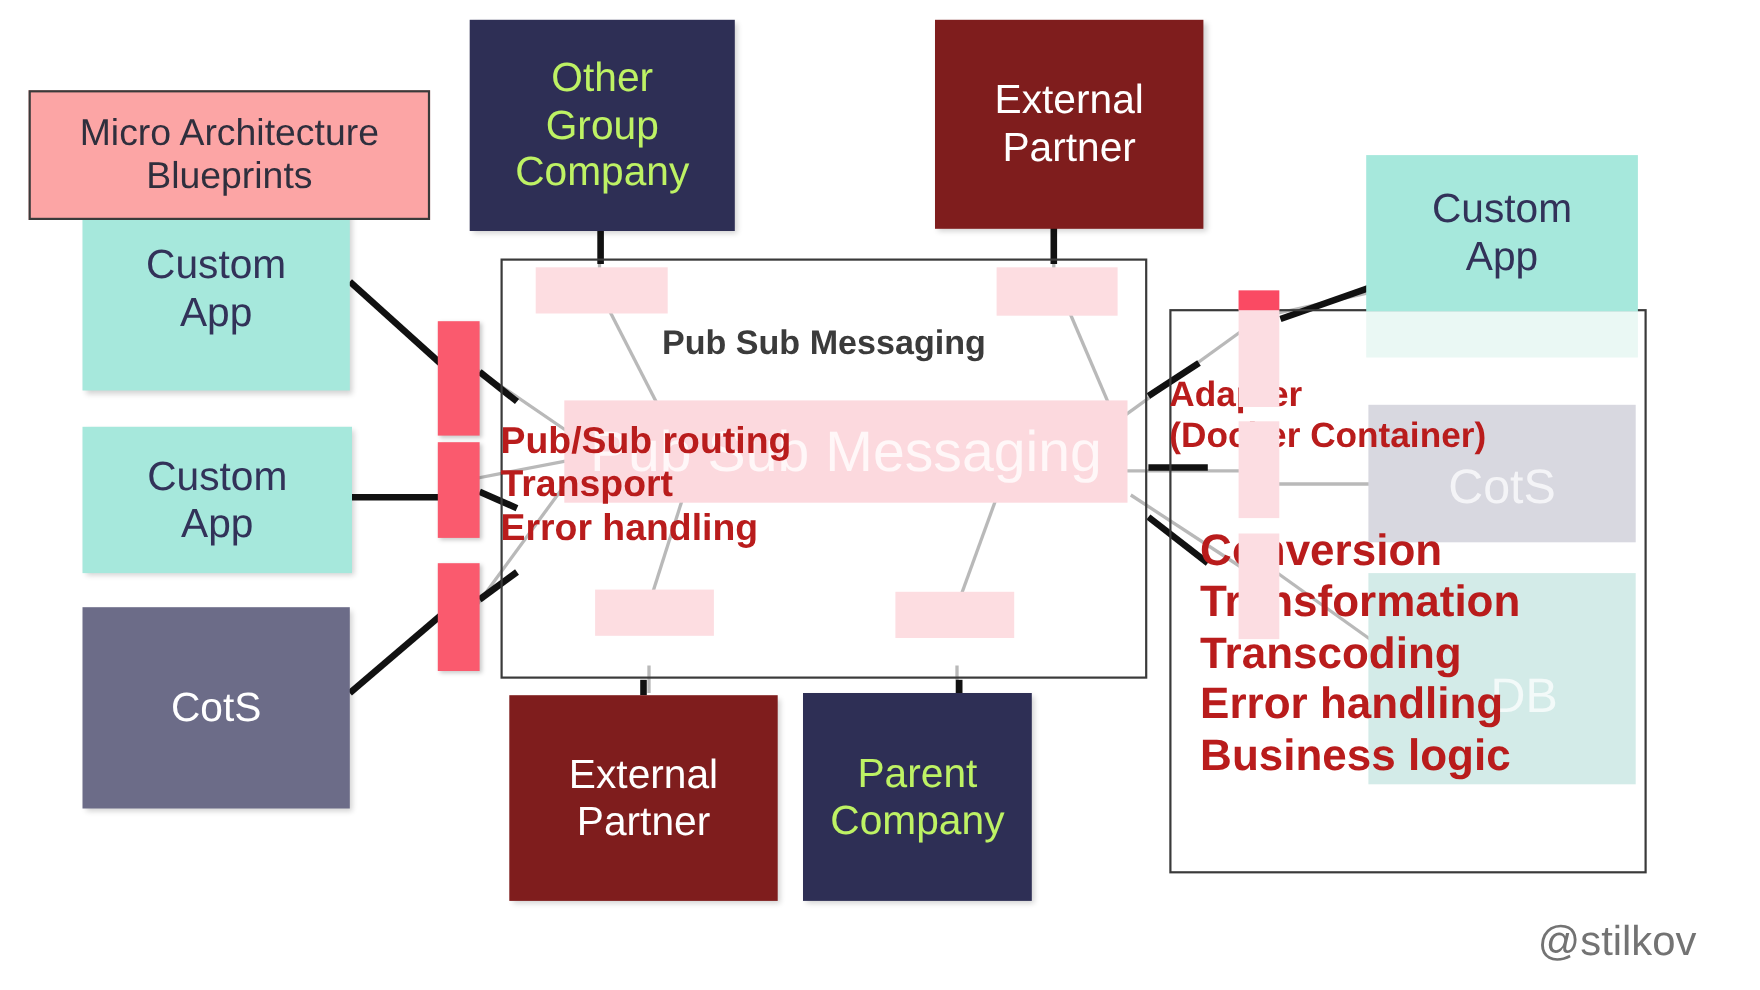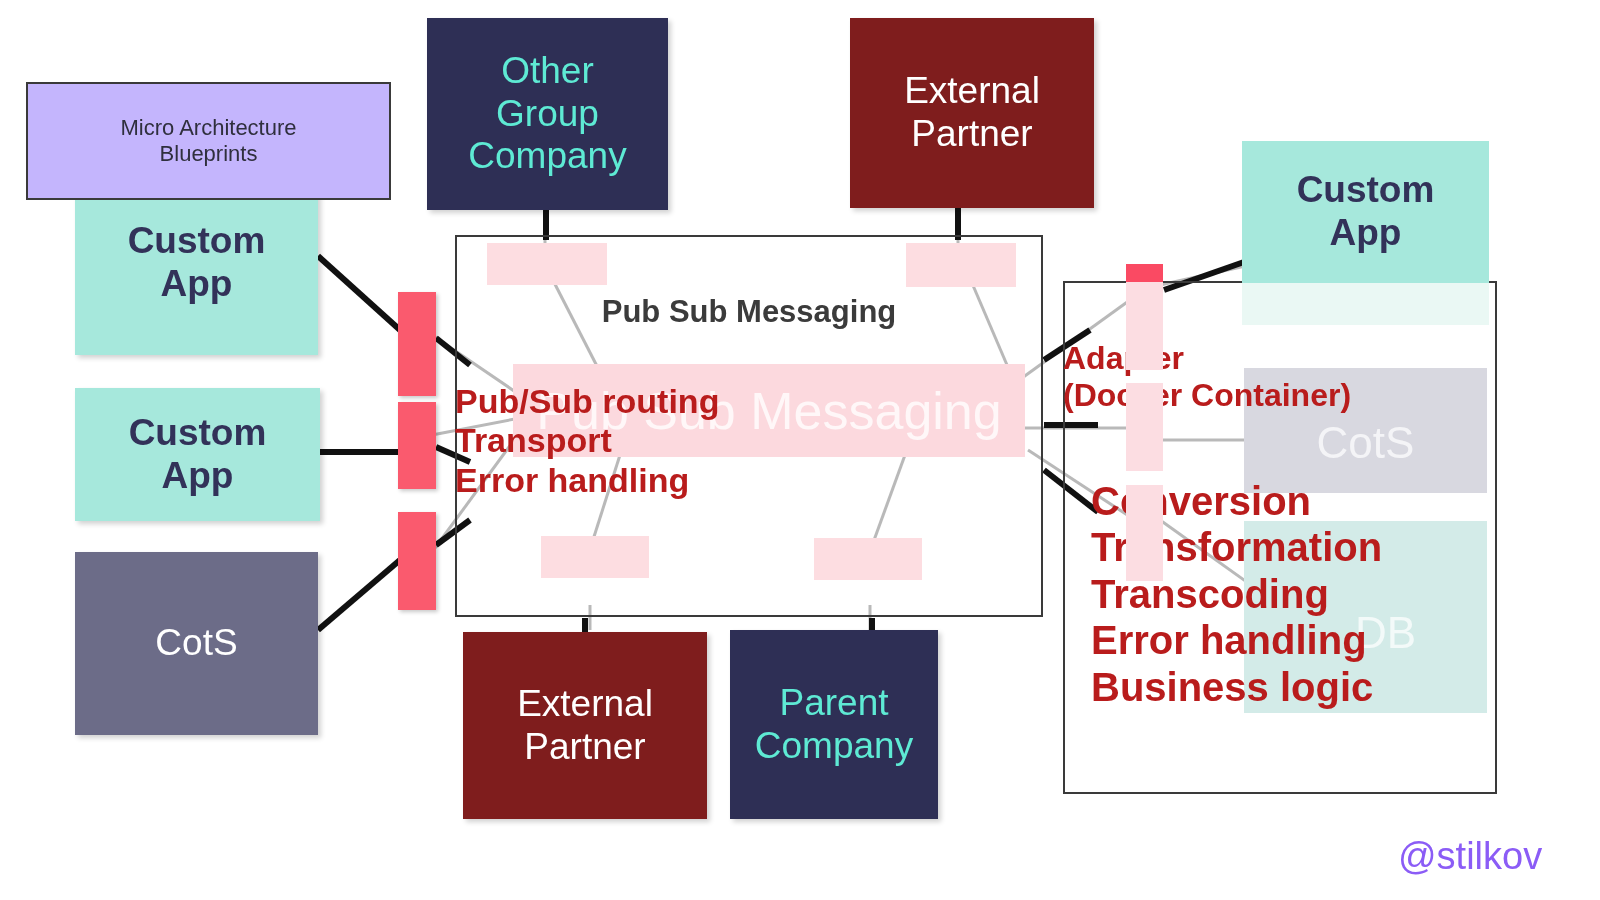--- a/index.html
+++ b/index.html
@@ -26,41 +26,40 @@
     text-align: center;
     line-height: 1.16;
     white-space: pre-line;
   }
   .shadowed {
     box-shadow: 3px 3px 5px rgba(0,0,0,0.18);
   }
   
   .title-frame {
     border: 2px solid #3a3a3a;
-    background: #c4b5fd;
+    background: #fca5a5;
     color: #2f2f3d;
-    font-size: 22px;
+    font-size: 34px;
     font-weight: 400;
     z-index: 40;
   }
   
   .teal-light {
     background: #a6e8dc;
     color: #323259;
     font-size: 37px;
-    font-weight: bold;
   }
   .teal-dark {
     background: #7f1d1d;
     color: #ffffff;
     font-size: 37px;
   }
   .navy {
     background: #2e2f55;
-    color: #5eead4;
+    color: #bef264;
     font-size: 37px;
   }
   .slate {
     background: #6c6c88;
     color: #ffffff;
     font-size: 37px;
   }
   
   .panel {
     position: absolute;
@@ -137,21 +136,21 @@
     display: flex;
     align-items: center;
     justify-content: center;
   }
   .fade-plate {
     position: absolute;
     background: #eaf8f4;
   }
   .watermark {
     position: absolute;
-    color: #8b5cf6;
+    color: #737373;
     font-size: 38px;
     white-space: nowrap;
   }
   svg.wires {
     position: absolute;
     left: 0; top: 0;
     width: 1600px;
     height: 900px;
     pointer-events: none;
   }

